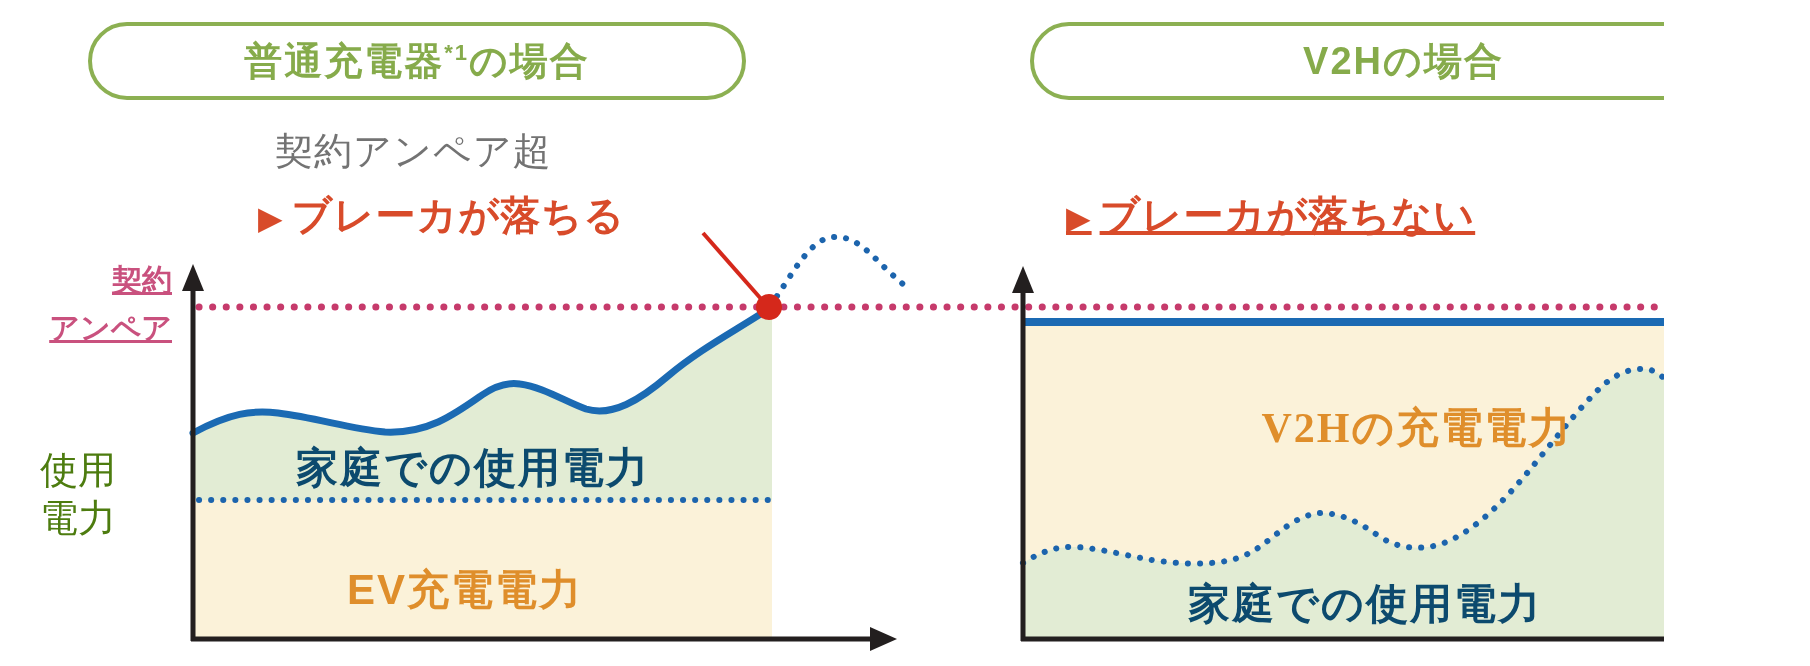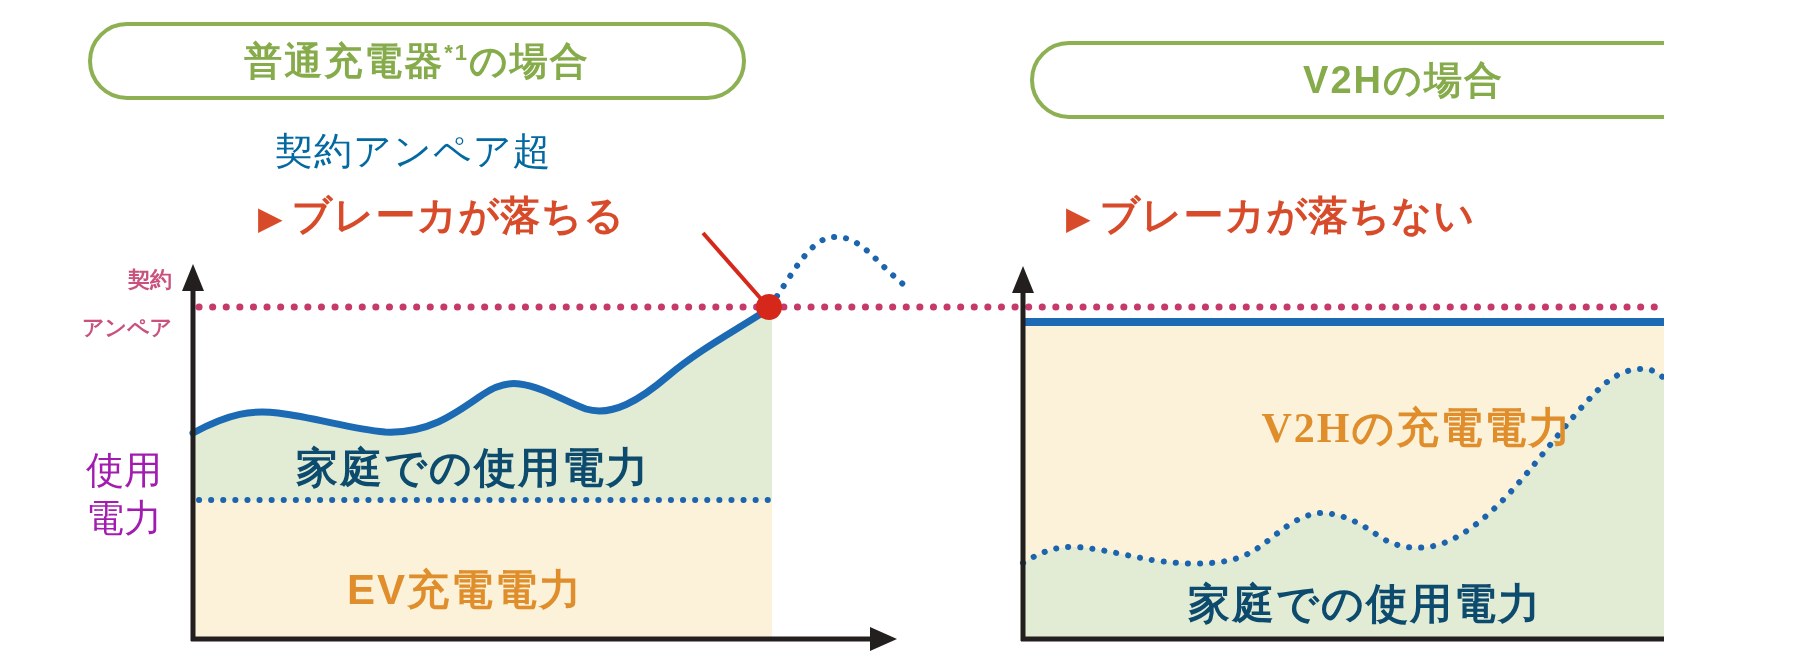--- a/index.html
+++ b/index.html
@@ -9,37 +9,37 @@
   }
   
   .pill{
     position:absolute;top:22px;height:78px;box-sizing:border-box;
     border:4px solid #8cb052;border-radius:44px;background:#ffffff;
     display:flex;align-items:center;justify-content:center;
     color:#86ab4b;font-size:38px;font-weight:bold;letter-spacing:2px;
   }
   .pill sup{font-size:22px;font-weight:bold;vertical-align:super;line-height:0;}
   .pill-left{left:88px;width:658px;}
-  .pill-right{left:1030px;width:747px;margin-top:19px;}
+  .pill-right{left:1030px;width:747px;}
   
-  .subtitle{position:absolute;top:126px;color:#0369a1;font-size:38px;font-weight:500;letter-spacing:1px;white-space:nowrap;}
+  .subtitle{position:absolute;top:126px;color:#737373;font-size:38px;font-weight:500;letter-spacing:1px;white-space:nowrap;}
   .alert{position:absolute;top:188px;color:#d84b2a;font-size:40px;font-weight:bold;letter-spacing:1px;white-space:nowrap;}
   .alert .marker{font-size:32px;margin-right:8px;}
   .sub-left{left:275px;}
   .alert-left{left:258px;}
   .sub-right{left:1066px;}
-  .alert-right{left:1066px;}
+  .alert-right{left:1066px;text-decoration:underline;}
   
   .ylab-contract{
     position:absolute;left:18px;top:256px;width:154px;text-align:right;
-    color:#c9517e;font-size:22px;font-weight:bold;line-height:48px;white-space:nowrap;
+    color:#c9517e;font-size:30px;font-weight:bold;line-height:48px;white-space:nowrap;text-decoration:underline;
   }
   .ylab-usage{
-    position:absolute;left:40px;top:446px;width:122px;text-align:right;
-    color:#a21caf;font-size:38px;font-weight:500;line-height:48px;white-space:nowrap;
+    position:absolute;left:40px;top:446px;width:122px;text-align:left;
+    color:#4d7c0f;font-size:38px;font-weight:500;line-height:48px;white-space:nowrap;
   }
   
   .area-label{position:absolute;width:420px;text-align:center;font-weight:bold;font-size:42px;letter-spacing:2px;white-space:nowrap;}
   .lab-green{color:#0c4a6e;}
   .lab-orange{color:#df8e2b;}
   .lab-home-left{left:263px;top:440px;}
   .lab-ev{left:255px;top:562px;}
   .lab-v2h{left:1207px;top:400px;font-family:Liberation Serif, serif;}
   .lab-home-right{left:1155px;top:576px;}
   svg{position:absolute;left:0;top:0;}

